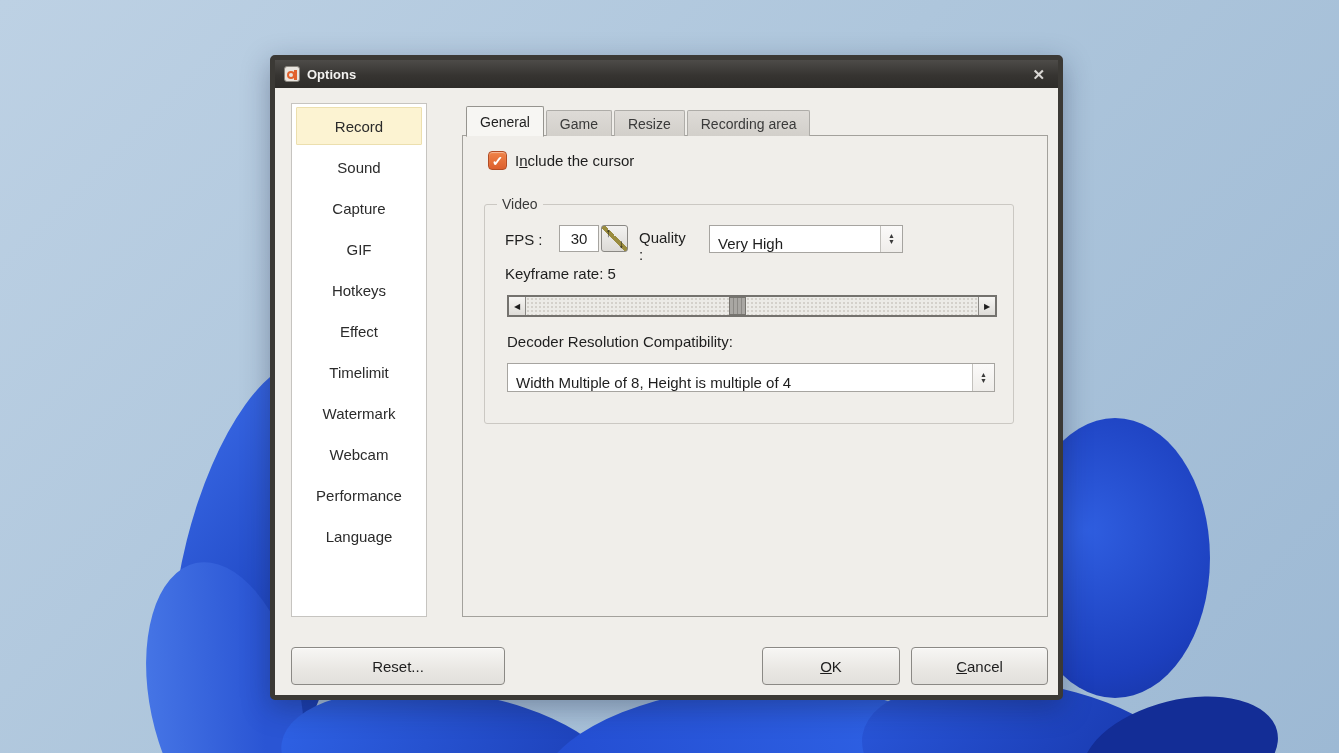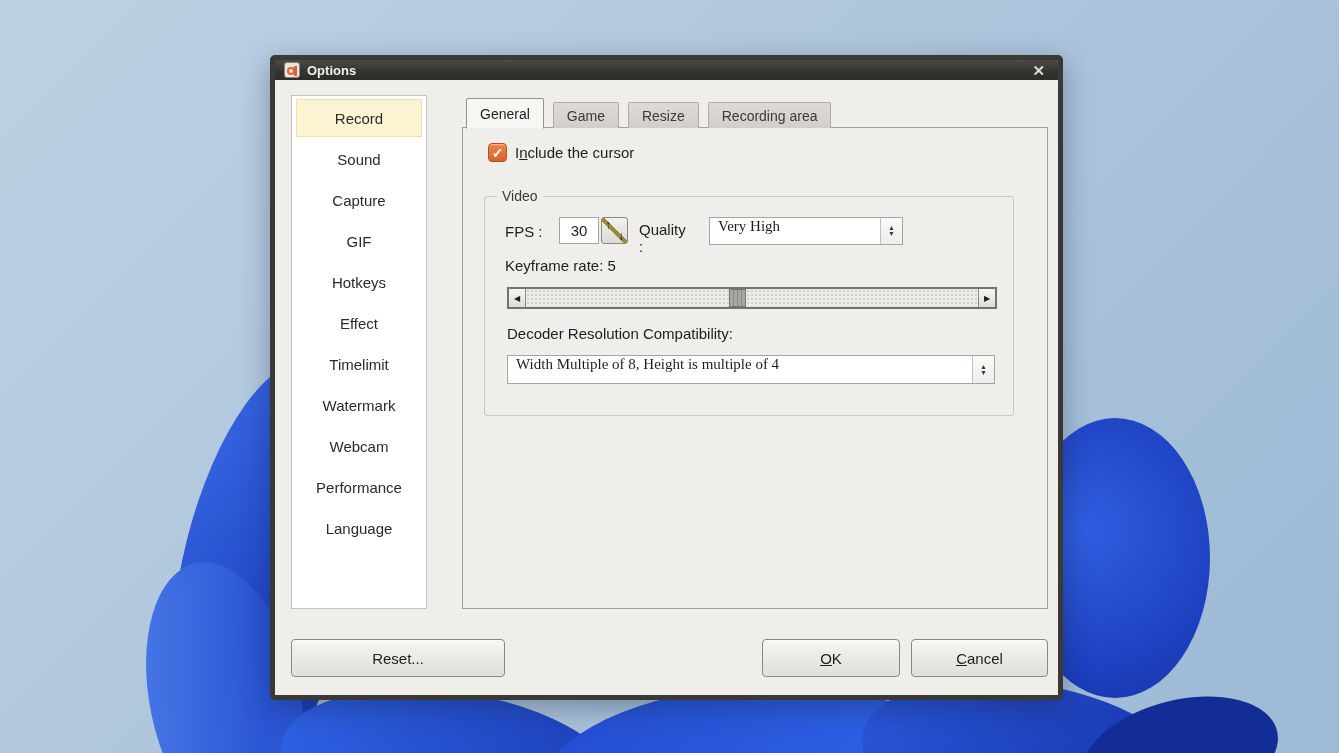--- a/index.html
+++ b/index.html
@@ -31,21 +31,21 @@
   .bloom-b4 { left:1080px; top:700px; width:200px; height:110px;
     background:#132d96; border-radius:50%; transform:rotate(-14deg); }
 
   
   .dialog {
     position:absolute; left:270px; top:55px; width:793px; height:645px;
     border:5px solid #3b3935; border-radius:5px; background:#f0eeea;
     box-shadow:0 8px 28px rgba(20,30,60,.35); z-index:10;
   }
   .titlebar {
-    height:20px; display:flex; align-items:center; padding:0 9px;
+    height:28px; display:flex; align-items:center; padding:0 9px;
     background:linear-gradient(#4d4b48,#363431 55%,#2e2c29);
     color:#f2f1ef; font-size:13px; font-weight:bold;
   }
   .app-icon { width:16px; height:16px; border-radius:3px; background:#e9e5df;
     position:relative; margin-right:7px; border:1px solid #8a867f; }
   .app-icon .dot { position:absolute; left:2px; top:4px; width:8px; height:8px;
     border-radius:50%; border:2px solid #e2622e; background:transparent; }
   .app-icon .bar { position:absolute; right:2px; top:3px; width:3px; height:10px; background:#e2622e; }
   .close-btn { margin-left:auto; color:#d9d7d4; font-size:15px; font-weight:bold;
     line-height:1; cursor:default; padding:2px 4px; }
@@ -63,21 +63,21 @@
   }
   .side-item.selected {
     background:#fcf3d2; border:1px solid #ecdfae; border-radius:1px;
   }
 
   
   .tabbar { position:absolute; left:191px; top:17px; height:31px; display:flex; align-items:flex-end; z-index:3; }
   .tab {
     font-size:14px; color:#3a3a3a; padding:0 13px; height:26px; line-height:26px;
     background:linear-gradient(#dedbd7,#d2cfca);
-    border:1px solid #aeaca8; border-bottom:none; margin-right:9px;
+    border:1px solid #aeaca8; border-bottom:none; margin-right:2px;
     border-radius:2px 2px 0 0;
   }
   .tab.active {
     background:#f7f6f3; height:31px; line-height:30px;
     border:1px solid #96948f; border-bottom:1px solid #f0eeea;
     margin-bottom:-1px; color:#1e1e1e;
   }
 
   .tab-panel {
     position:absolute; left:187px; top:47px; width:586px; height:482px;
@@ -117,21 +117,21 @@
     background:
       linear-gradient(45deg, transparent 44%, #9a8c3f 44%, #9a8c3f 56%, transparent 56%),
       linear-gradient(#f3f2f0,#dcdad6);
     border:1px solid #8a8884; border-radius:3px;
   }
   .fps-spin .up { position:absolute; left:3px; top:0px; font-size:12px; font-weight:bold; color:#1d1d1d; }
   .fps-spin .down { position:absolute; right:3px; bottom:0px; font-size:12px; font-weight:bold; color:#1d1d1d; }
 
   .quality-lbl { position:absolute; left:134px; top:4px; }
   .combo {
-    background:#fff; border:1px solid #a6a4a0; display:flex; align-items:flex-start;font-family:Liberation Serif, serif;
+    background:#fff; border:1px solid #a6a4a0; display:flex; align-items:flex-end;
   }
   .combo .val { flex:1; font-size:15px; padding-left:8px; white-space:nowrap; overflow:hidden; }
   .combo .spin {
     width:22px; align-self:stretch; border-left:1px solid #c3c1bd;
     display:flex; flex-direction:column; align-items:center; justify-content:center;
     background:linear-gradient(#fbfaf9,#efedea); color:#3a3a3a;
   }
   .combo .spin span { font-size:7px; line-height:6px; }
   .quality-combo { position:absolute; left:204px; top:0; width:194px; height:28px; }
 

